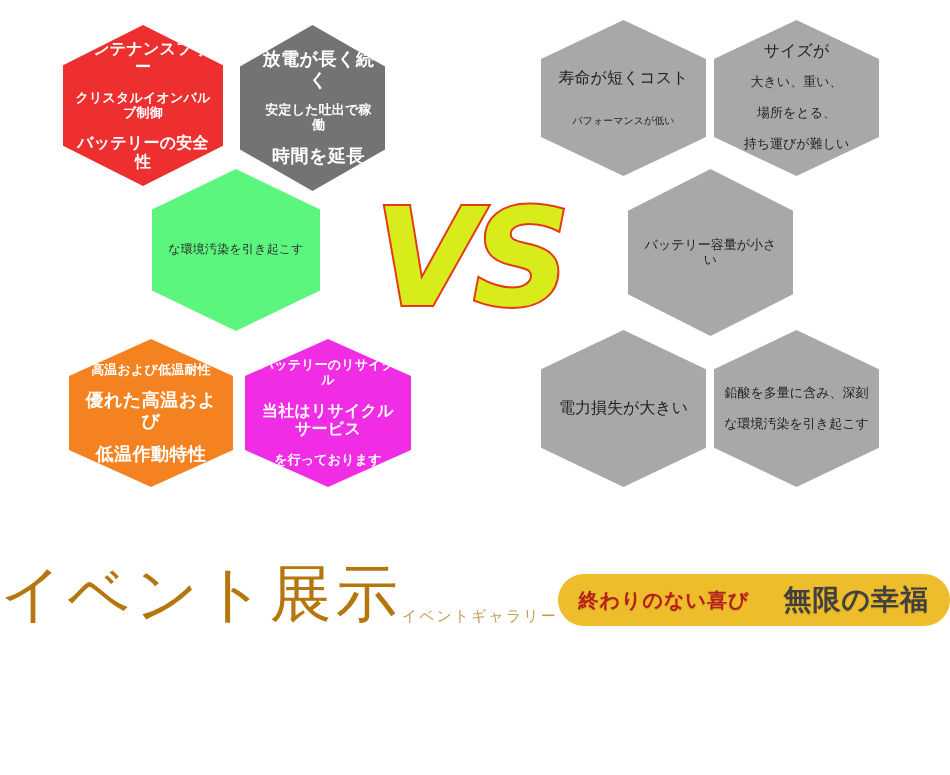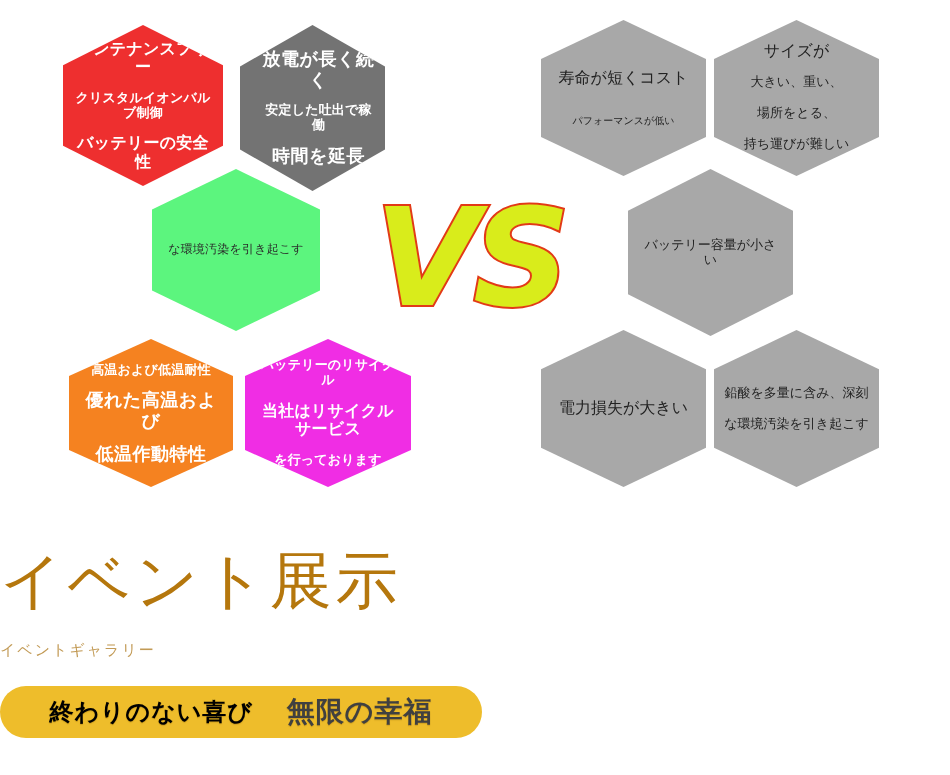--- a/index.html
+++ b/index.html
@@ -58,21 +58,21 @@
     color:#d9ec1b;
     -webkit-text-stroke:4px #e23a17;
     paint-order:stroke fill;
     line-height:1;
     user-select:none;
   }
 
   
   #bottom{
     position:absolute;left:0;top:548px;width:950px;
-    display:flex;flex-direction:column;align-items:flex-start;
+    display:flex;flex-direction:row;align-items:flex-end;
   }
   #event-title{
     font-size:62px;
     font-weight:normal;
     color:#b5770d;
     letter-spacing:4px;
     line-height:1.05;
     white-space:nowrap;
   }
   #event-sub{
@@ -85,21 +85,21 @@
   #cta{
     margin-top:26px;
     width:482px;height:52px;
     background:#eebd2b;
     border-radius:26px;
     display:flex;align-items:center;justify-content:center;
     gap:34px;
     box-sizing:border-box;
   }
   #cta .c1{
-    color:#000000;font-weight:bold;font-size:24px;letter-spacing:1px;
+    color:#b91c1c;font-weight:bold;font-size:20px;letter-spacing:1px;
     text-shadow:0 1px 1px rgba(150,100,0,.35);
   }
   #cta .c2{
     color:#404040;font-weight:bold;font-size:28px;letter-spacing:1px;
     text-shadow:0 1px 1px rgba(150,100,0,.35);
   }
 </style>
 </head>
 <body>
 

